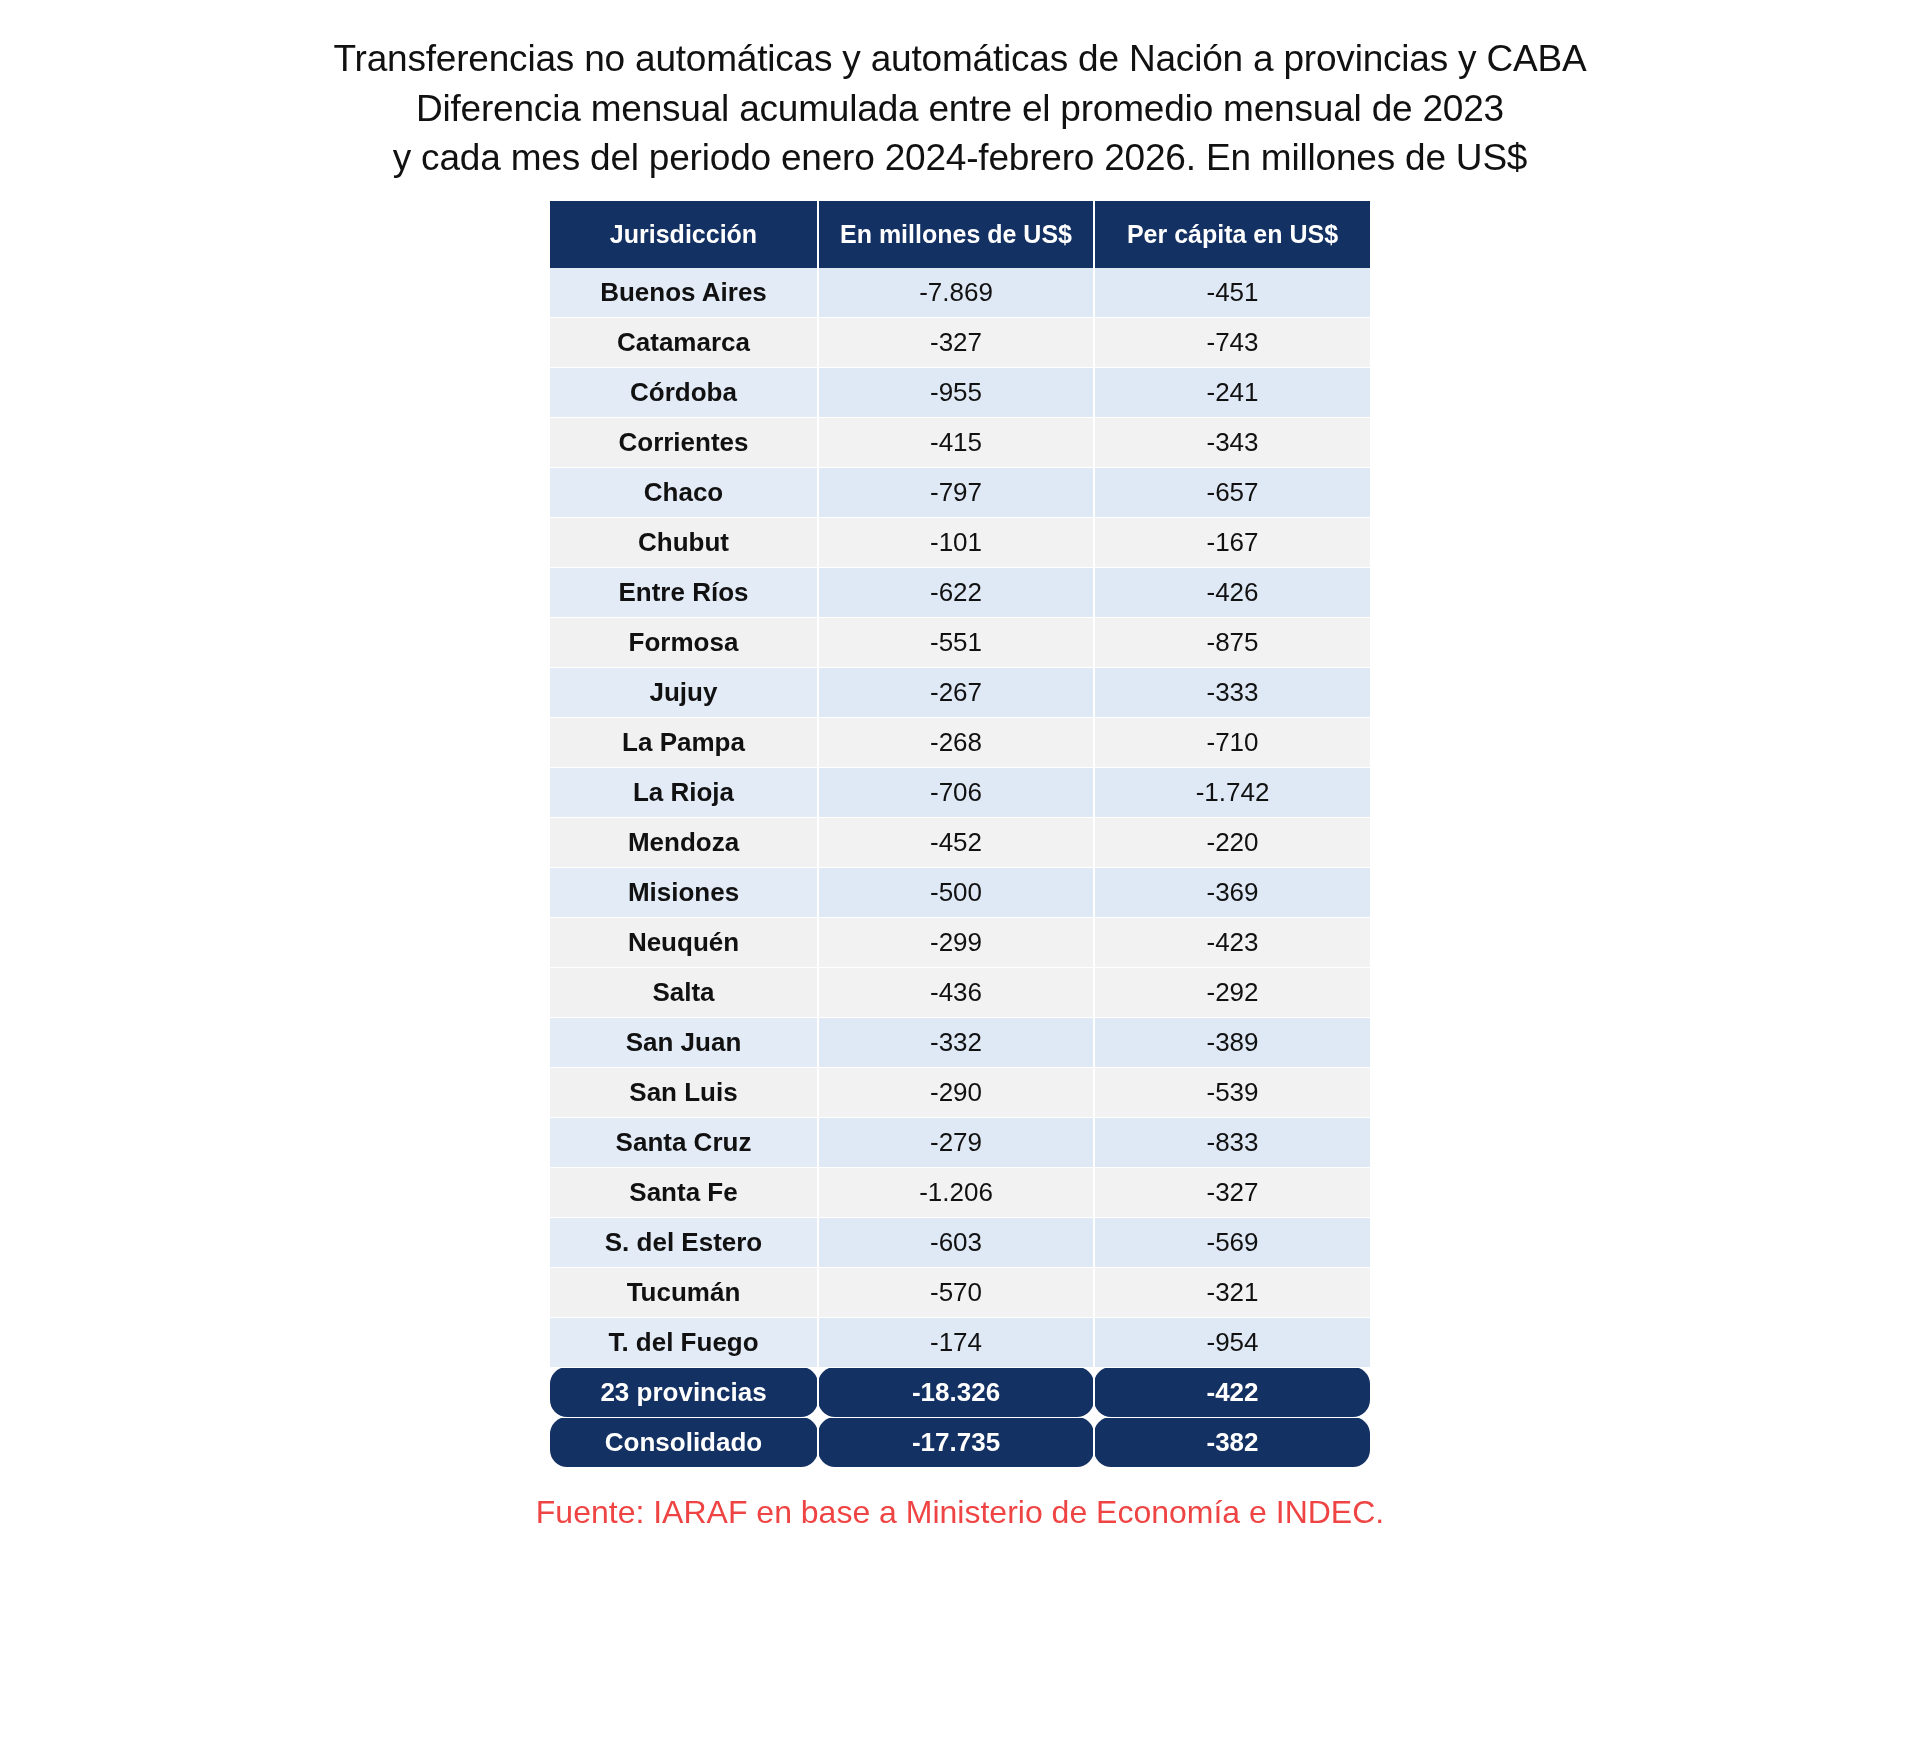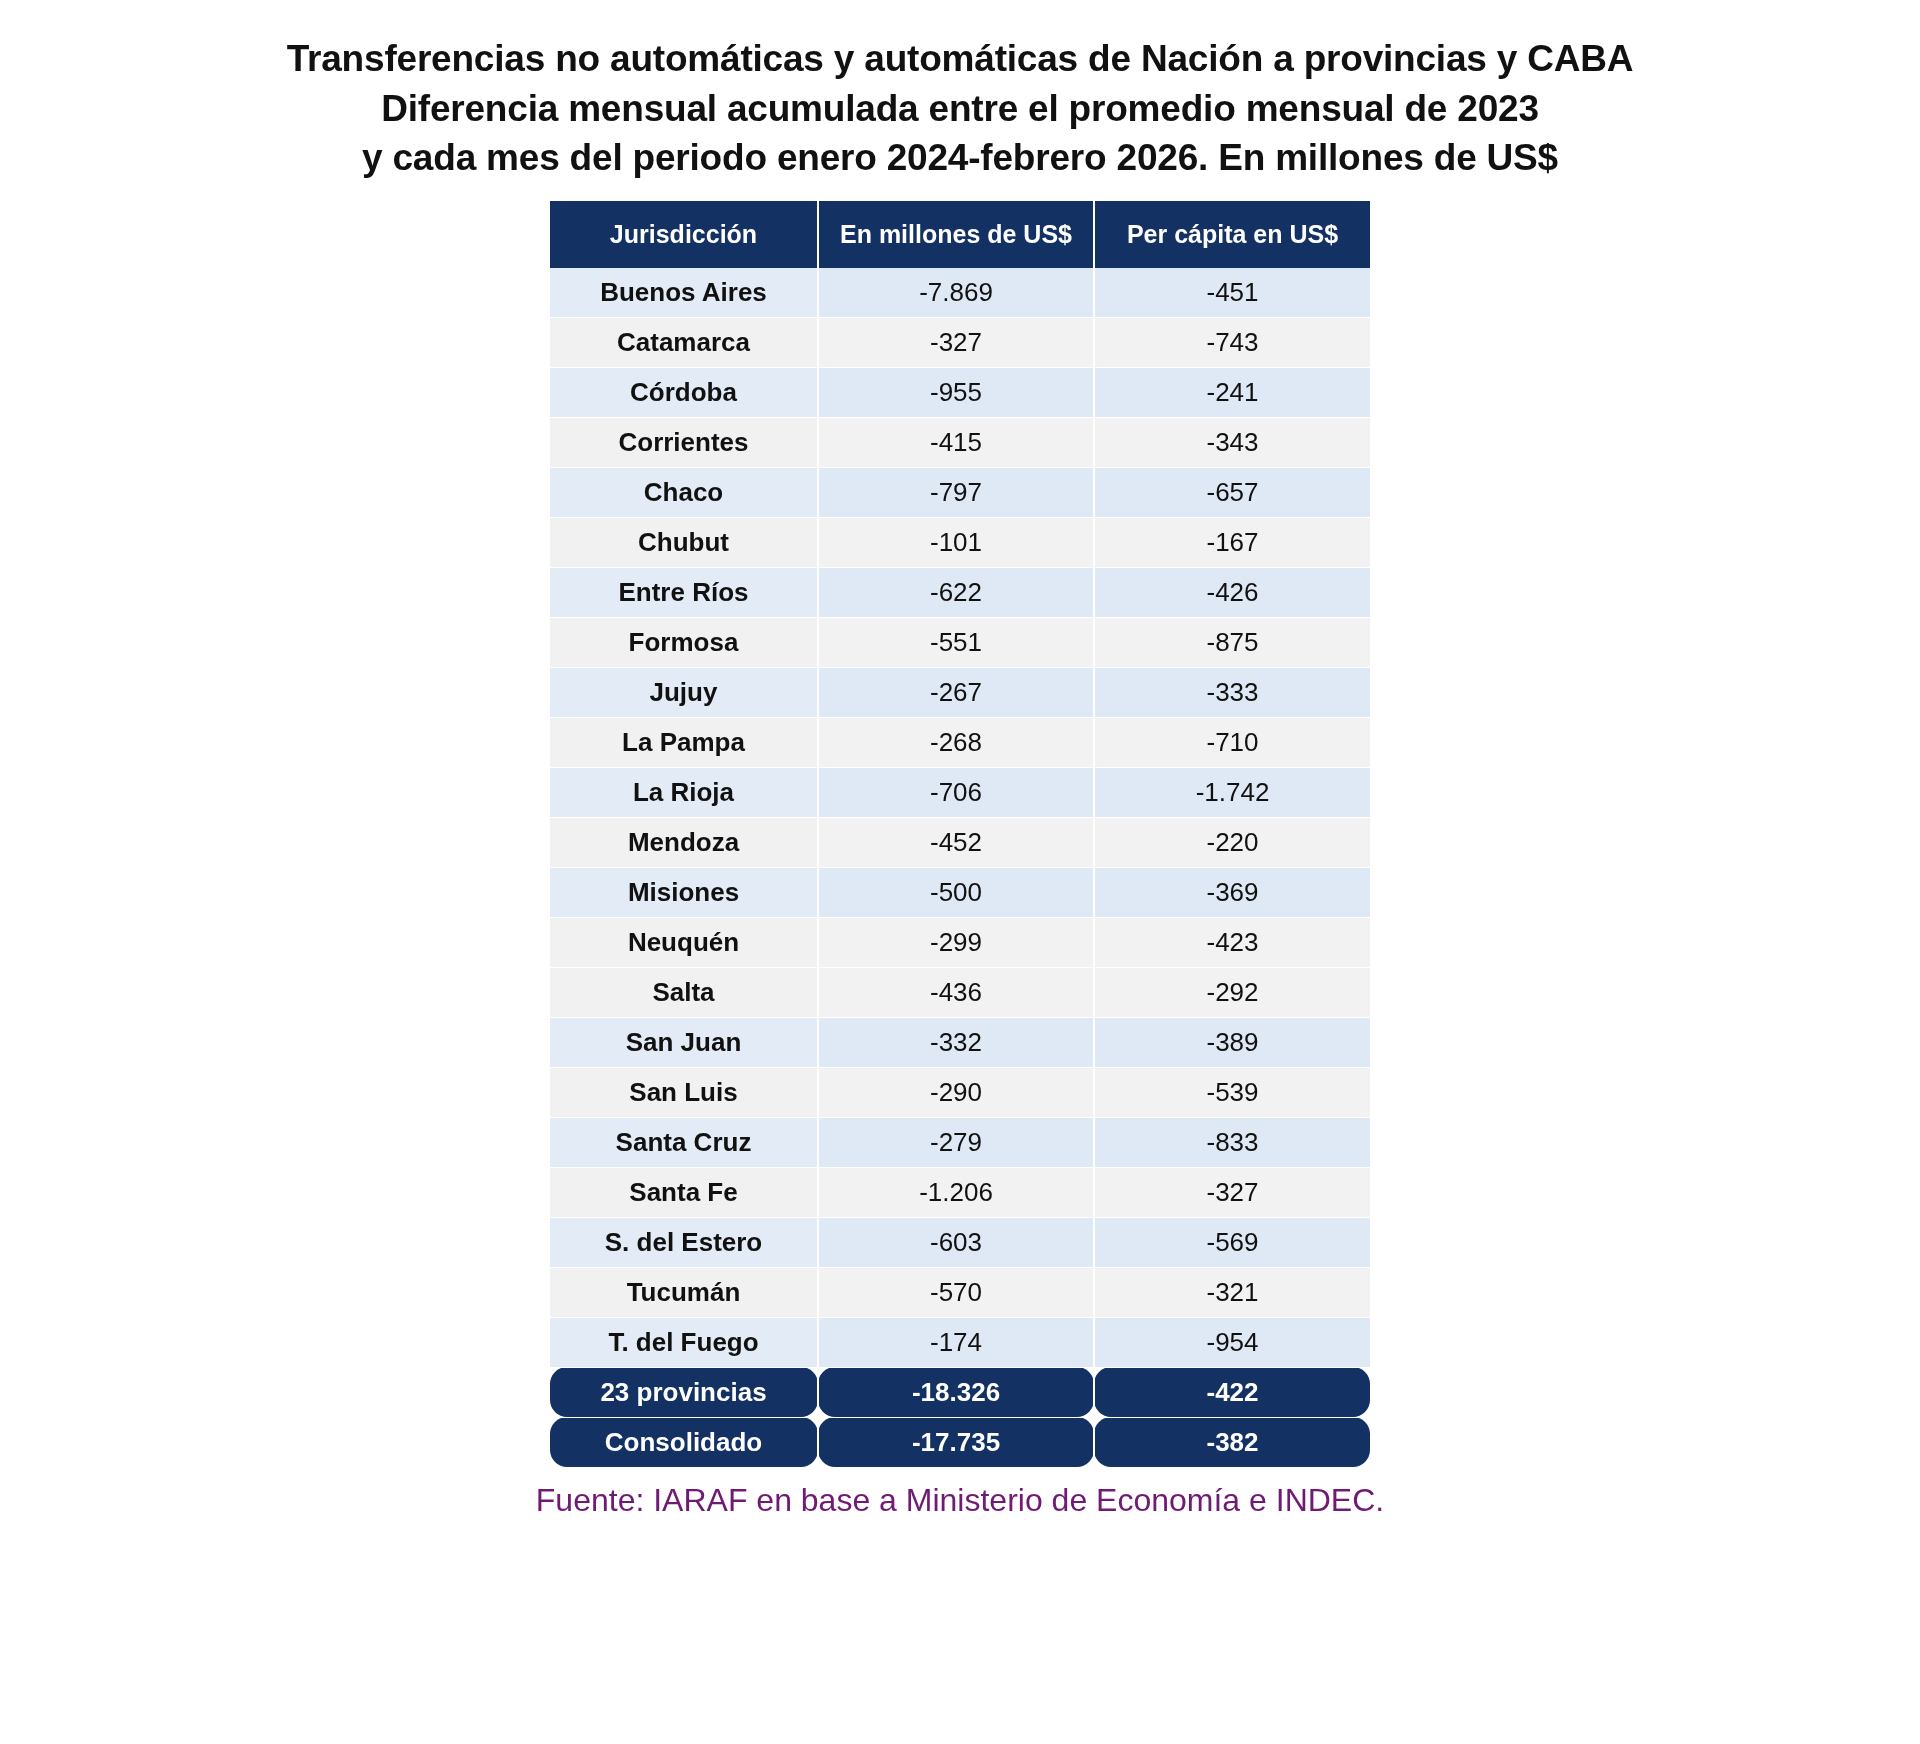--- a/index.html
+++ b/index.html
@@ -18,21 +18,21 @@
     width: 1920px;
     height: 1744px;
     box-sizing: border-box;
     padding: 34px 40px 0 40px;
     display: flex;
     flex-direction: column;
     align-items: center;
   }
   .title-block {
     text-align: center;
-    font-weight: bold;
+    font-weight: normal;
     font-size: 37px;
     line-height: 1.34;
     letter-spacing: -0.2px;
     color: #111111;
     max-width: 1800px;
   }
   .title-line {
     display: block;
     white-space: nowrap;
   }
@@ -92,23 +92,23 @@
     background: #143163;
     color: #ffffff;
     font-weight: bold;
     border-bottom: 1px solid #ffffff;
     border-radius: 17px;
   }
   tr.total-light td.name { background: #f1f1f1; font-weight: bold; }
   tr.total-light td.num  { background: #f2f2f2; }
 
   .source {
-    margin-top: 14px;
+    margin-top: 26px;
     font-size: 32px;
-    color: #701a75;
+    color: #ef4444;
     text-align: center;
   }
 </style>
 </head>
 <body>
 
 <div class="page">
 
   <div class="title-block">
     <span class="title-line">Transferencias no automáticas y automáticas de Nación a provincias y CABA</span>

